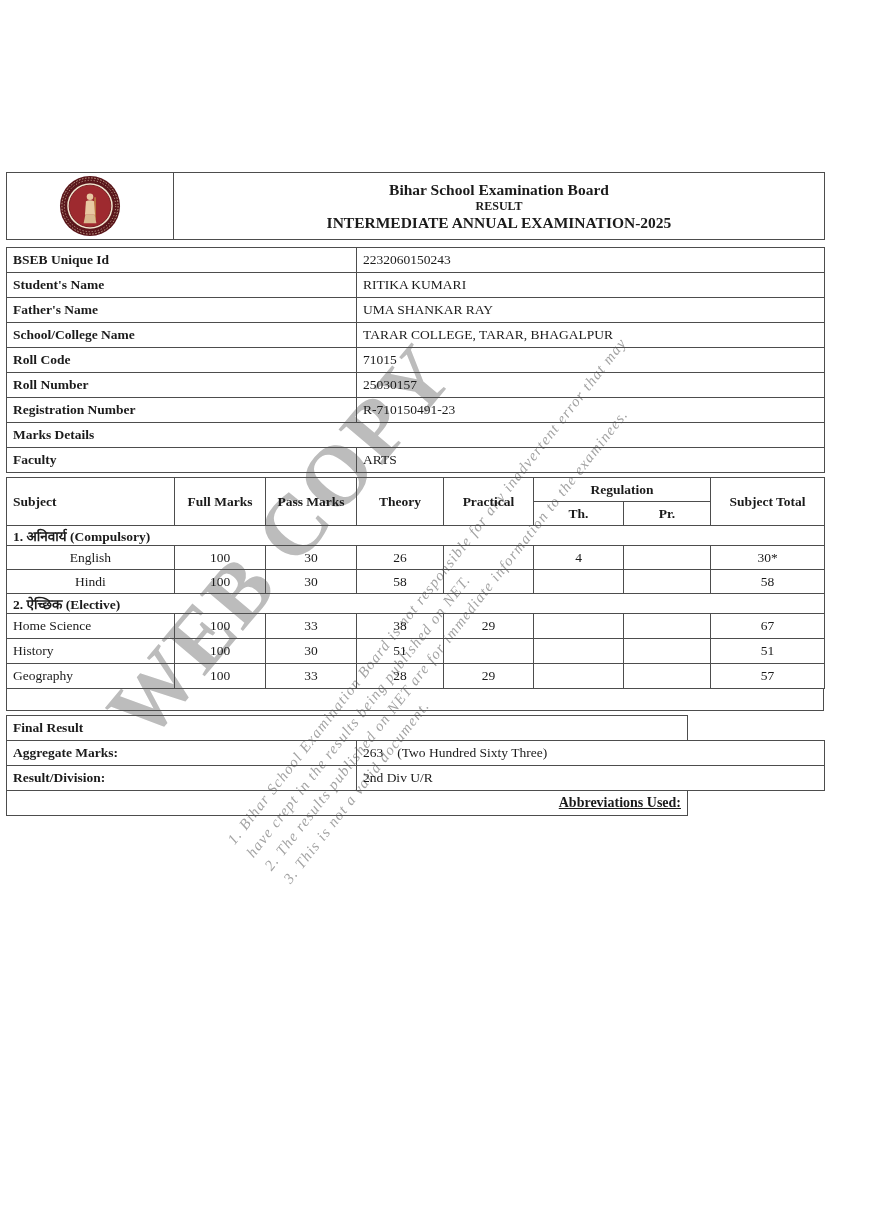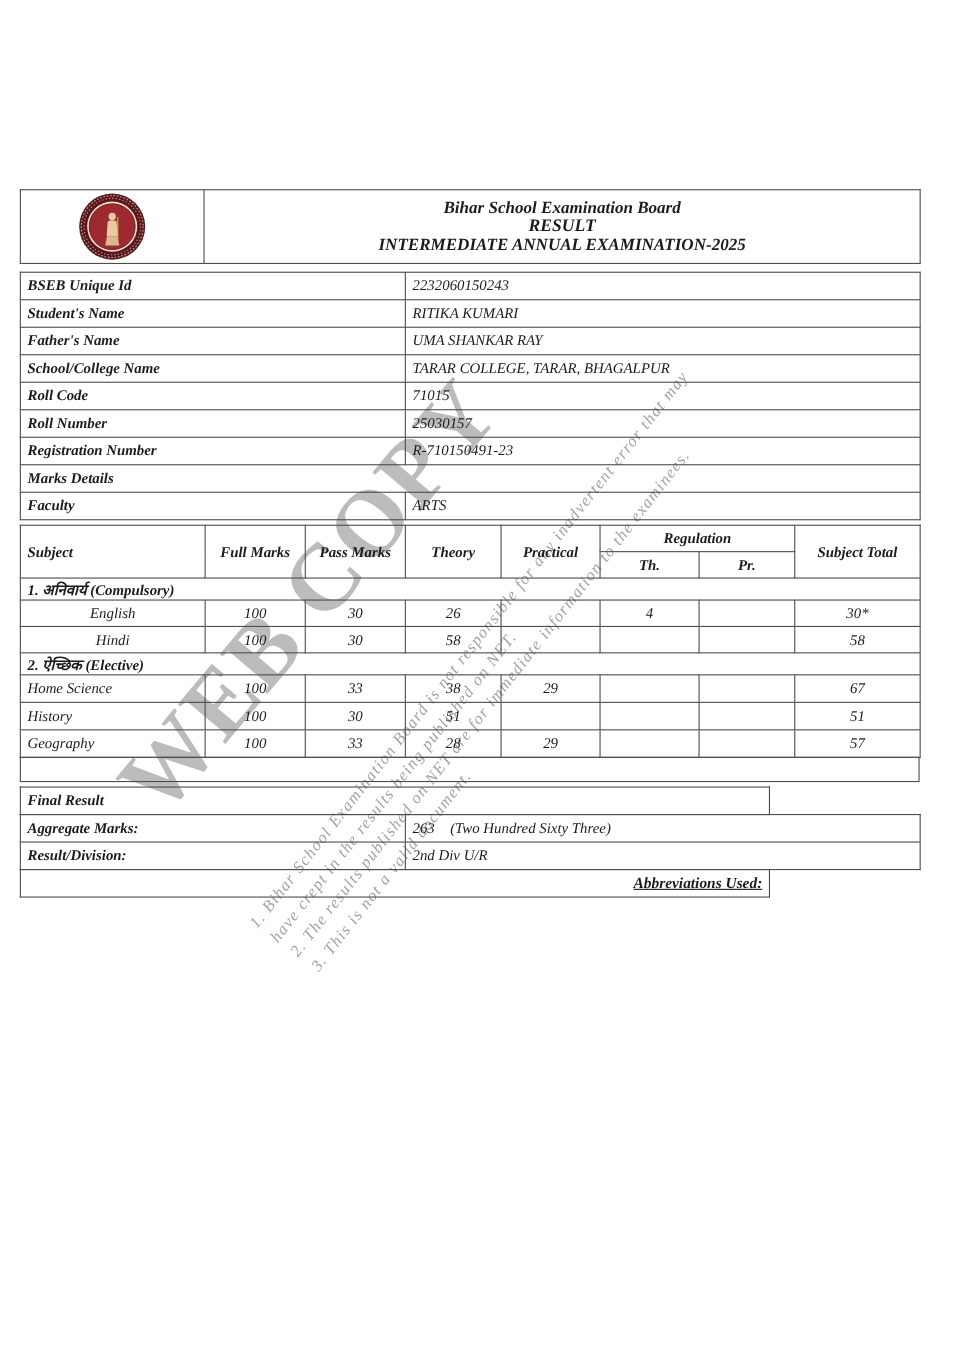--- a/index.html
+++ b/index.html
@@ -18,34 +18,34 @@
   .wm-line{
     position:absolute;transform-origin:0 0;transform:rotate(-52deg);
     font-size:15px;font-style:italic;color:#a3a3a3;letter-spacing:1.2px;
     white-space:nowrap;line-height:1;
   }
   .wm1{left:225px;top:838px;}
   .wm2{left:244px;top:851px;}
   .wm3{left:262px;top:864px;}
   .wm4{left:281px;top:877px;}
   
-  .sheet{position:absolute;left:18px;top:172px;width:818px;z-index:1;font-style:italic;}
+  .sheet{position:absolute;left:6px;top:172px;width:818px;z-index:1;}
   table{border-collapse:collapse;table-layout:fixed;width:682px;background:transparent;}
   td{
     border:1px solid #4d4d4d;font-size:13.5px;padding:0 6px;
     overflow:hidden;white-space:nowrap;vertical-align:middle;
   }
   .b{font-weight:bold;}
   .ctr{text-align:center;padding:0 2px;}
   
   .t-head td{height:66px;}
   .logo-cell{text-align:center;padding:0;}
   .title-cell{text-align:center;padding:0;}
   .title-line1,.title-line3{font-size:15.5px;font-weight:bold;line-height:17px;}
-  .title-line2{font-size:16px;font-weight:bold;line-height:16px;}
+  .title-line2{font-size:12px;font-weight:bold;line-height:16px;}
   
   .t-info{margin-top:7px;}
   .t-info td{height:24px;}
   
   .t-marks{margin-top:4px;}
   .t-marks td{height:23px;}
   .t-marks td.hdr{font-weight:bold;}
   .t-marks td.sec{height:19px;font-weight:bold;}
   .t-marks td.r24{height:23px;text-align:center;}
   .t-marks td.r25{height:24px;}

